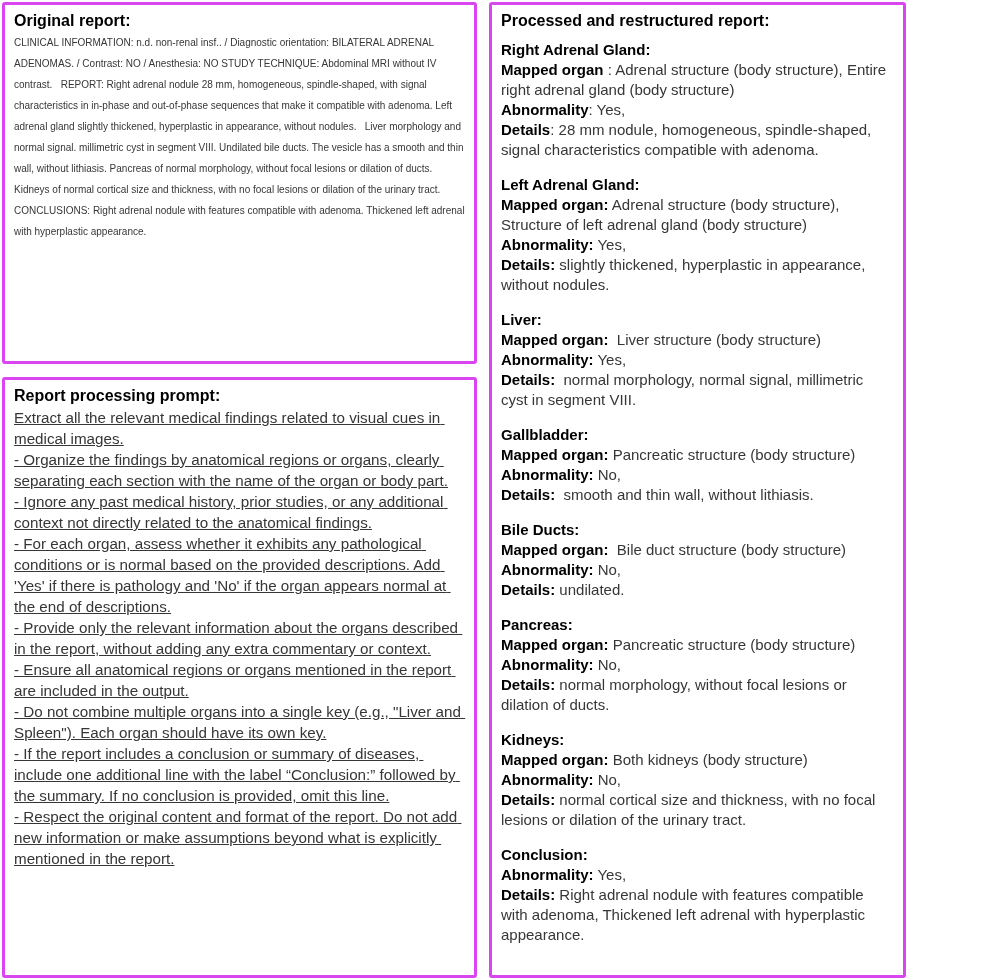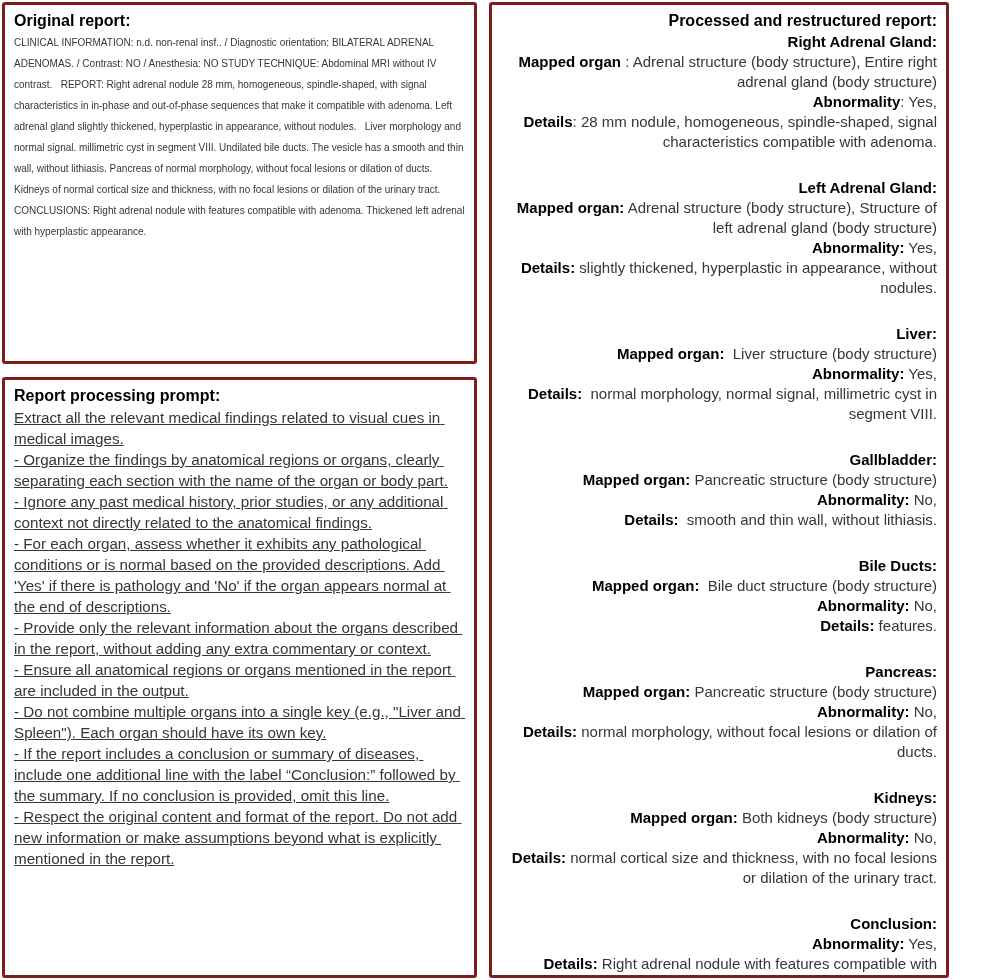--- a/index.html
+++ b/index.html
@@ -5,29 +5,29 @@
   * { margin:0; padding:0; box-sizing:border-box; }
   html,body {
     width:996px; height:980px;
     background:#ffffff;
     font-family:"Liberation Sans", sans-serif;
     overflow:hidden;
     position:relative;
   }
   .panel {
     position:absolute;
-    border:3px solid #7f1d1d;
+    border:3px solid #d946ef;
     border-radius:3px;
     background:#ffffff;
     padding:5px 9px 12px 9px;
     overflow:hidden;
   }
   #panel-original  { left:2px;   top:2px;   width:475px; height:362px; }
   #panel-prompt    { left:2px;   top:377px; width:475px; height:601px; }
-  #panel-processed { left:489px; top:2px;   width:460px; height:976px;text-align:right; }
+  #panel-processed { left:489px; top:2px;   width:417px; height:976px; }
 
   .panel-title {
     font-weight:bold;
     color:#000000;
     font-size:16px;
     line-height:22px;
     white-space:pre-wrap;
   }
   .body-text {
     font-size:10px;
@@ -52,22 +52,22 @@
   .proc .field {
     font-size:15px;
     line-height:20px;
     color:#363636;
     white-space:pre-wrap;
   }
   .proc .field .b {
     font-weight:bold;
     color:#000000;
   }
-  .proc .section { margin-top:26px; }
-  .proc .section:first-child { margin-top:0; }
+  .proc .section { margin-top:15px; }
+  .proc .section:first-child { margin-top:8px; }
 </style>
 </head>
 <body>
 
 <div class="panel" id="panel-original">
   <div class="panel-title">Original report:</div>
   <div class="body-text">CLINICAL INFORMATION: n.d. non-renal insf.. / Diagnostic orientation: BILATERAL ADRENAL ADENOMAS. / Contrast: NO / Anesthesia: NO STUDY TECHNIQUE: Abdominal MRI without IV contrast.   REPORT: Right adrenal nodule 28 mm, homogeneous, spindle-shaped, with signal characteristics in in-phase and out-of-phase sequences that make it compatible with adenoma. Left adrenal gland slightly thickened, hyperplastic in appearance, without nodules.   Liver morphology and normal signal. millimetric cyst in segment VIII. Undilated bile ducts. The vesicle has a smooth and thin wall, without lithiasis. Pancreas of normal morphology, without focal lesions or dilation of ducts. Kidneys of normal cortical size and thickness, with no focal lesions or dilation of the urinary tract.    CONCLUSIONS: Right adrenal nodule with features compatible with adenoma. Thickened left adrenal with hyperplastic appearance.</div>
 </div>
 
 <div class="panel" id="panel-prompt">
@@ -109,21 +109,21 @@
       <div class="section">
         <div class="sec-heading">Gallbladder:</div>
         <div class="field"><span class="b">Mapped organ:</span><span> Pancreatic structure (body structure)</span></div>
         <div class="field"><span class="b">Abnormality:</span><span> No,</span></div>
         <div class="field"><span class="b">Details:</span><span>  smooth and thin wall, without lithiasis.</span></div>
       </div>
       <div class="section">
         <div class="sec-heading">Bile Ducts:</div>
         <div class="field"><span class="b">Mapped organ:</span><span>  Bile duct structure (body structure)</span></div>
         <div class="field"><span class="b">Abnormality:</span><span> No,</span></div>
-        <div class="field"><span class="b">Details:</span><span> features.</span></div>
+        <div class="field"><span class="b">Details:</span><span> undilated.</span></div>
       </div>
       <div class="section">
         <div class="sec-heading">Pancreas:</div>
         <div class="field"><span class="b">Mapped organ:</span><span> Pancreatic structure (body structure)</span></div>
         <div class="field"><span class="b">Abnormality:</span><span> No,</span></div>
         <div class="field"><span class="b">Details:</span><span> normal morphology, without focal lesions or dilation of ducts.</span></div>
       </div>
       <div class="section">
         <div class="sec-heading">Kidneys:</div>
         <div class="field"><span class="b">Mapped organ:</span><span> Both kidneys (body structure)</span></div>

